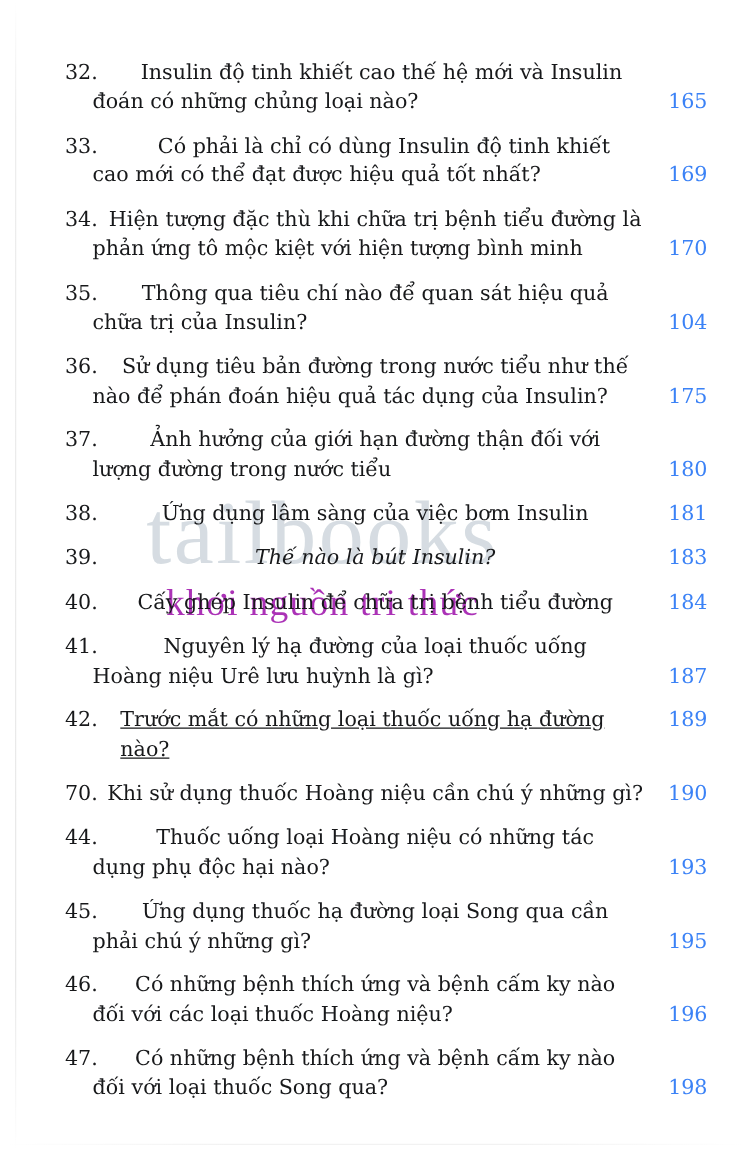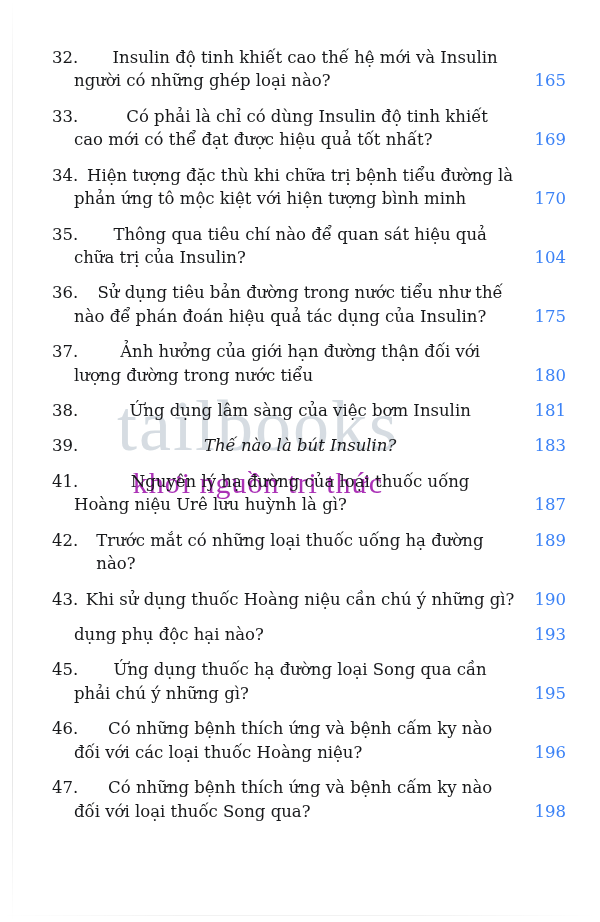--- a/index.html
+++ b/index.html
@@ -116,21 +116,21 @@
 </div>
 
 <div class="toc" id="toc-root">
     <div class="toc-entry">
       <div class="entry-line">
         <span>32.</span>
         <span class="entry-text" style="margin-left: 16px;">Insulin độ tinh khiết cao thế hệ mới và Insulin</span>
         <span class="entry-page blank">165</span>
       </div>
       <div class="entry-line">
-        <span class="entry-text indent">người có những ghép loại nào?</span>
+        <span class="entry-text indent">đoán có những chủng loại nào?</span>
         <span class="entry-page">165</span>
       </div>
     </div>
     <div class="toc-entry">
       <div class="entry-line">
         <span>33.</span>
         <span class="entry-text" style="margin-left: 20px;">Có phải là chỉ có dùng Insulin độ tinh khiết</span>
         <span class="entry-page blank">169</span>
       </div>
       <div class="entry-line">
@@ -191,44 +191,56 @@
     </div>
     <div class="toc-entry">
       <div class="entry-line">
         <span>39.</span>
         <span class="entry-text" style="margin-left: 6px; font-style: italic;">Thế nào là bút Insulin?</span>
         <span class="entry-page">183</span>
       </div>
     </div>
     <div class="toc-entry">
       <div class="entry-line">
+        <span>40.</span>
+        <span class="entry-text" style="margin-left: 6px;">Cấy ghép Insulin để chữa trị bệnh tiểu đường</span>
+        <span class="entry-page">184</span>
+      </div>
+    </div>
+    <div class="toc-entry">
+      <div class="entry-line">
         <span>41.</span>
         <span class="entry-text" style="margin-left: 6px;">Nguyên lý hạ đường của loại thuốc uống</span>
         <span class="entry-page blank">187</span>
       </div>
       <div class="entry-line">
         <span class="entry-text indent">Hoàng niệu Urê lưu huỳnh là gì?</span>
         <span class="entry-page">187</span>
       </div>
     </div>
     <div class="toc-entry">
       <div class="entry-line">
         <span>42.</span>
-        <span class="entry-text" style="margin-left: 18px;">Trước mắt có những loại thuốc uống hạ đường nào?</span>
+        <span class="entry-text" style="margin-left: 18px; text-decoration: underline;">Trước mắt có những loại thuốc uống hạ đường nào?</span>
         <span class="entry-page">189</span>
       </div>
     </div>
     <div class="toc-entry">
       <div class="entry-line">
-        <span>43.</span>
+        <span>70.</span>
         <span class="entry-text" style="margin-left: 6px;">Khi sử dụng thuốc Hoàng niệu cần chú ý những gì?</span>
         <span class="entry-page">190</span>
       </div>
     </div>
     <div class="toc-entry">
+      <div class="entry-line">
+        <span>44.</span>
+        <span class="entry-text" style="margin-left: 6px;">Thuốc uống loại Hoàng niệu có những tác</span>
+        <span class="entry-page blank">193</span>
+      </div>
       <div class="entry-line">
         <span class="entry-text indent">dụng phụ độc hại nào?</span>
         <span class="entry-page">193</span>
       </div>
     </div>
     <div class="toc-entry">
       <div class="entry-line">
         <span>45.</span>
         <span class="entry-text" style="margin-left: 6px;">Ứng dụng thuốc hạ đường loại Song qua cần</span>
         <span class="entry-page blank">195</span>

